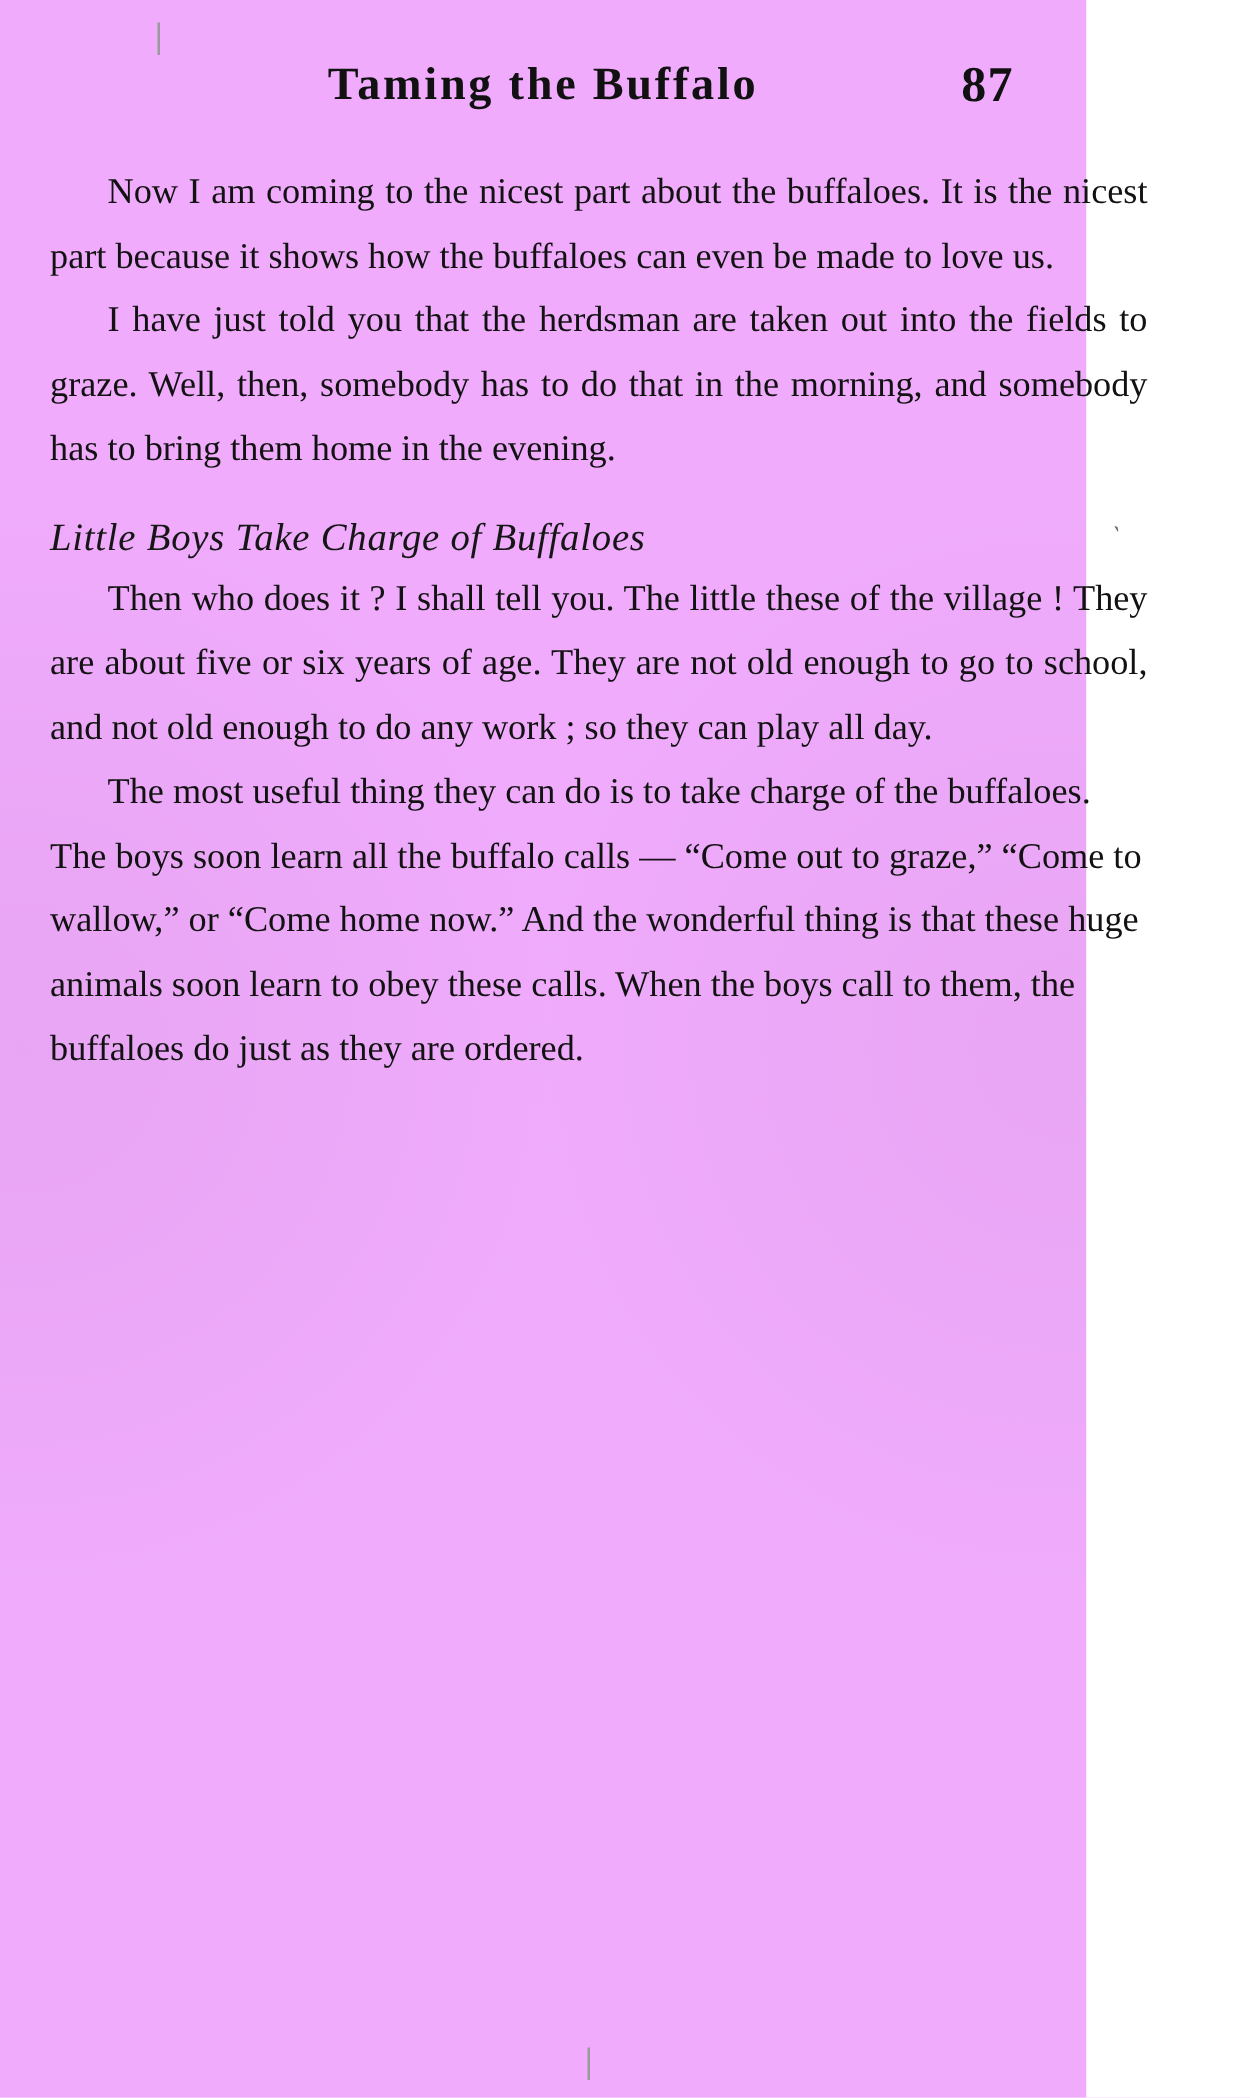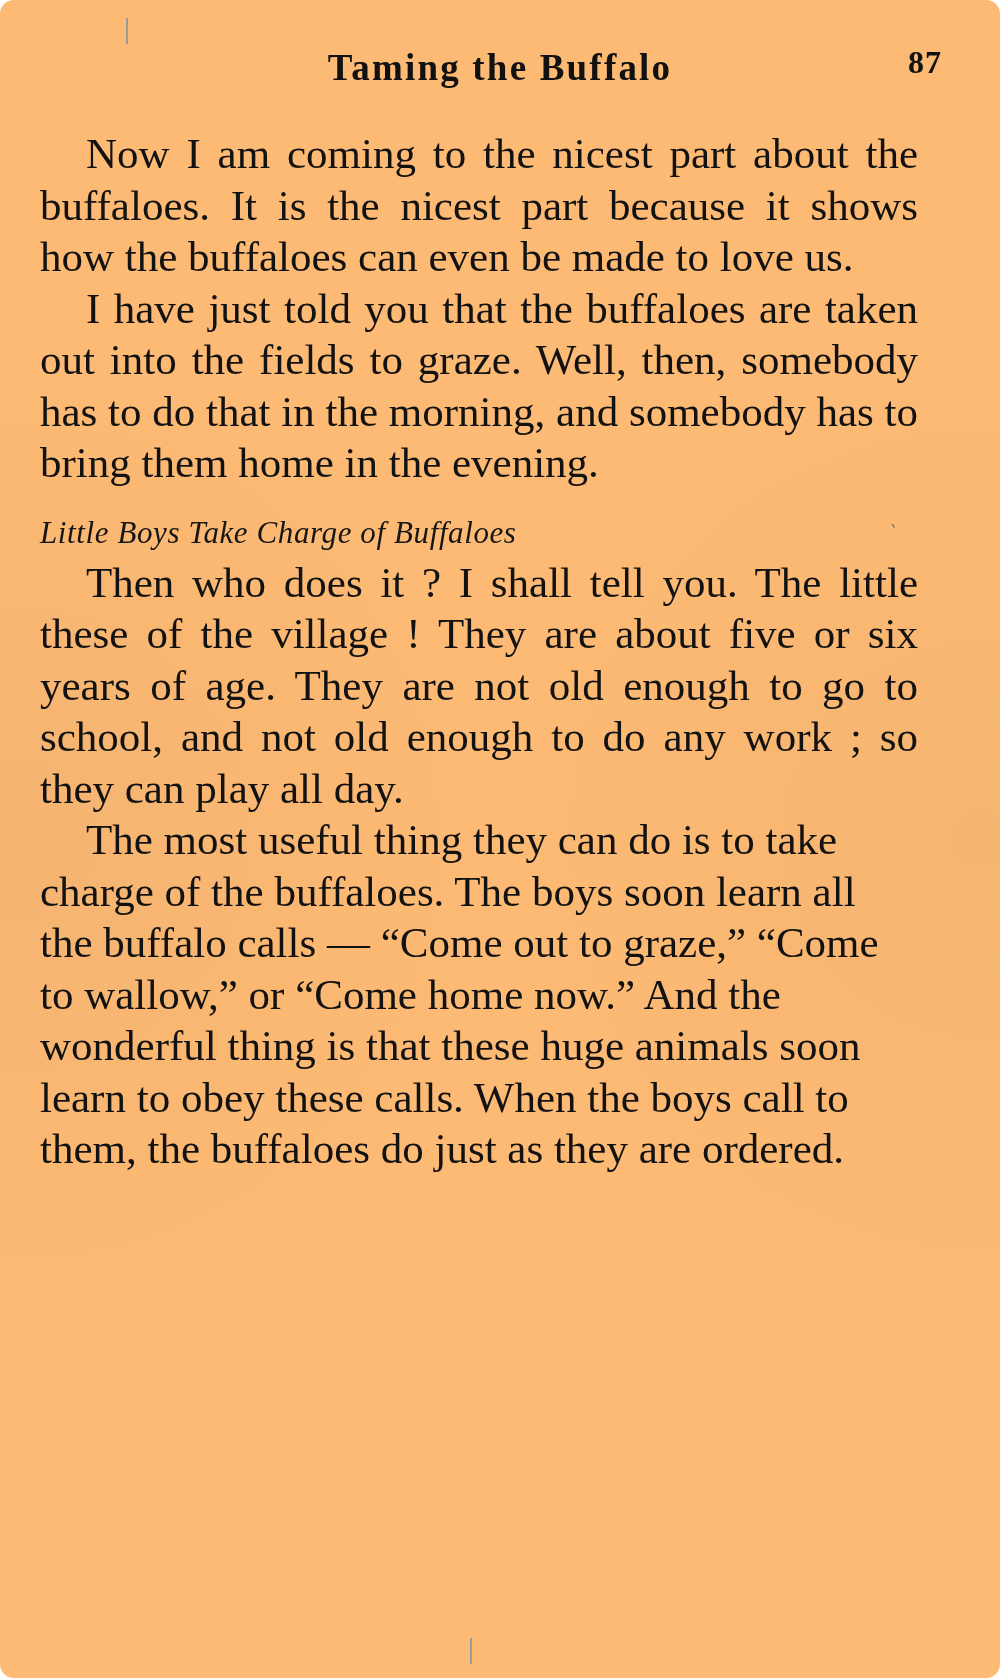--- a/index.html
+++ b/index.html
@@ -12,24 +12,23 @@
     height: 1678px;
     position: relative;
     font-family: "Liberation Serif", serif;
     color: #101010;
     overflow: hidden;
   }
   .page {
     position: absolute;
     left: 0;
     top: 0;
-    width: 1000px;
+    width: 869px;
     height: 1678px;
-    background: #fdba74;
-    border-radius: 14px;
+    background: #f0abfc;
   }
   
   .page::before {
     content: "";
     position: absolute;
     inset: 0;
     background:
       radial-gradient(circle at 2% 50%, rgba(0,0,0,0.035), rgba(0,0,0,0) 38%),
       radial-gradient(circle at 98% 50%, rgba(0,0,0,0.03), rgba(0,0,0,0) 38%);
     pointer-events: none;
@@ -56,35 +55,35 @@
     text-align: center;
     font-size: 37px;
     letter-spacing: 2.2px;
     font-weight: 600;
     color: #111;
   }
   .head-folio {
     position: absolute;
     right: 18px;
     top: -2px;
-    font-size: 32px;
+    font-size: 40px;
     font-weight: 700;
     letter-spacing: 1px;
     color: #111;
   }
 
   .body-text {
     position: absolute;
     left: 40px;
     top: 128px;
     width: 878px;
   }
   p.para {
     margin: 0;
-    font-size: 43px;
+    font-size: 29px;
     line-height: 51.5px;
     text-align: justify;
     text-justify: inter-word;
     text-indent: 46px;
     color: #121212;
     -webkit-font-smoothing: none;
   }
   p.para.last-short {
     text-align: left;
   }
@@ -115,21 +114,21 @@
   <div class="tick tick-bottom"></div>
 
   <header class="running-head">
     <div class="head-title">Taming  the  Buffalo</div>
     <div class="head-folio">87</div>
   </header>
 
   <div class="body-text">
 
     <p class="para">Now I am coming to the nicest part about the buffaloes.  It is the nicest part because it shows how the buffaloes can even be made to love us.</p>
-    <p class="para">I have just told you that the buffaloes are taken out into the fields to graze.  Well, then, somebody has to do that in the morning, and somebody has to bring them home in the evening.</p>
+    <p class="para">I have just told you that the herdsman are taken out into the fields to graze.  Well, then, somebody has to do that in the morning, and somebody has to bring them home in the evening.</p>
 
     <div class="subhead">
       <span>Little Boys Take Charge of Buffaloes</span>
       <span class="stray-mark">`</span>
     </div>
 
     <p class="para">Then who does it ?  I shall tell you.  The little these of the village !  They are about five or six years of age.  They are not old enough to go to school, and not old enough to do any work ; so they can play all day.</p>
     <p class="para last-short">The most useful thing they can do is to take charge of the buffaloes.  The boys soon learn all the buffalo calls — “Come out to graze,” “Come to wallow,” or “Come home now.”  And the wonderful thing is that these huge animals soon learn to obey these calls. When the boys call to them, the buffaloes do just as they are ordered.</p>
 
   </div>

